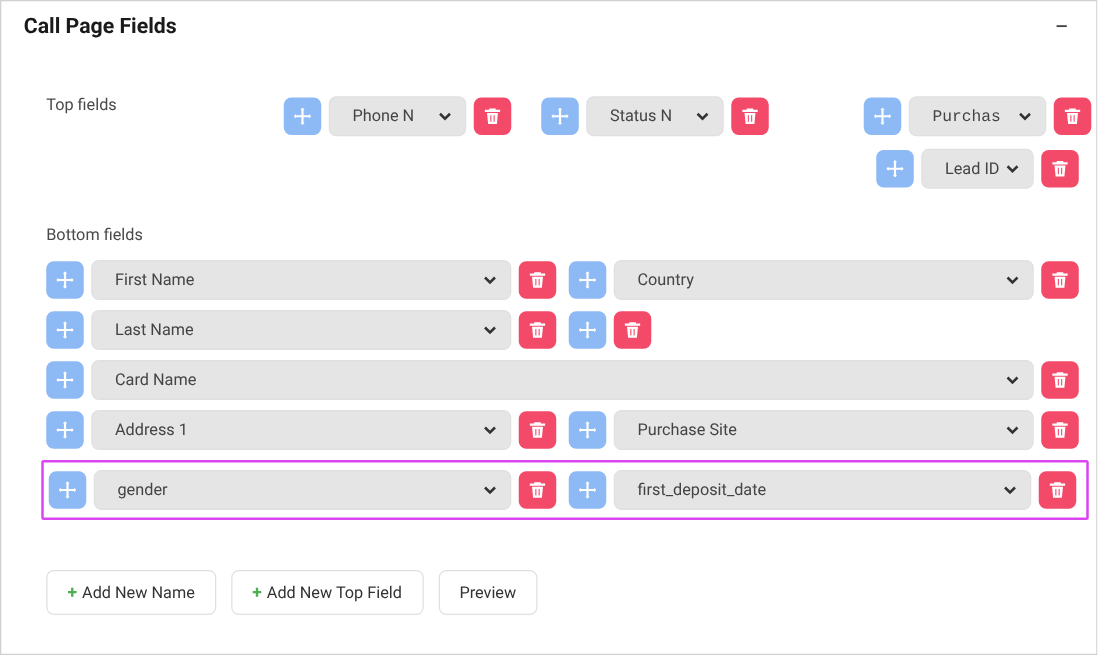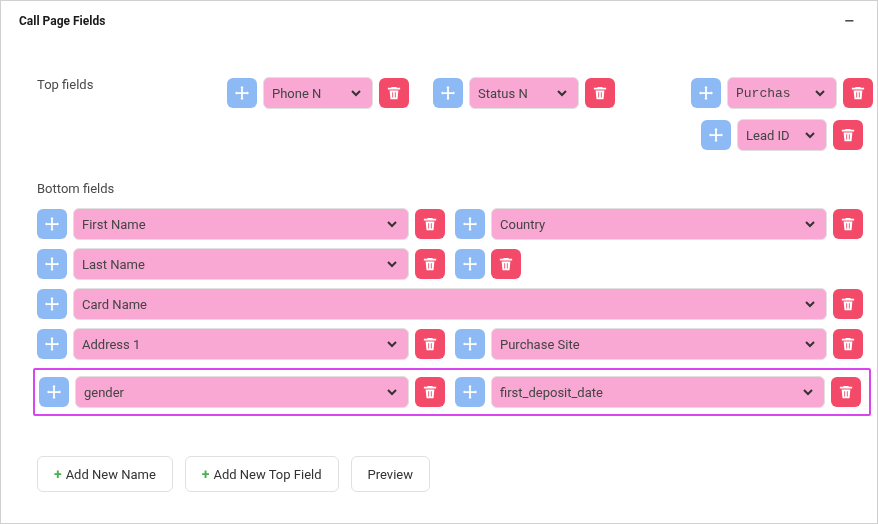--- a/index.html
+++ b/index.html
@@ -17,21 +17,21 @@
     position: relative;
   }
   .panel-header {
     display: flex;
     align-items: center;
     justify-content: space-between;
     padding: 10px 18px 6px 18px;
   }
   .panel-title {
     font-weight: 700;
-    font-size: 12px;
+    font-size: 17px;
     color: #1a1a1a;
   }
   .collapse-btn {
     font-size: 20px;
     color: #444;
     cursor: pointer;
     line-height: 1;
     padding: 0 4px;
   }
   .body {
@@ -74,22 +74,22 @@
     cursor: grab;
     flex-shrink: 0;
   }
   .drag-handle svg { width: 14px; height: 14px; fill: #fff; }
   .select-box {
     border: 1px solid #e0e0e0;
     border-radius: 6px;
     height: 32px;
     display: flex;
     align-items: center;
-    padding: 0 8px 0 8px;
-    background: #f9a8d4;
+    padding: 0 8px 0 18px;
+    background: #e5e5e5;
     cursor: pointer;
     justify-content: space-between;
     overflow: hidden;
   }
   .select-box.small { width: 110px; }
   .select-box.small .sel-text { white-space: nowrap; overflow: hidden; }
   .select-box .sel-text { color: #444; font-size: 13px; }
   .chev {
     width: 16px; height: 16px; flex-shrink: 0;
     display:flex; align-items:center; justify-content:center;

